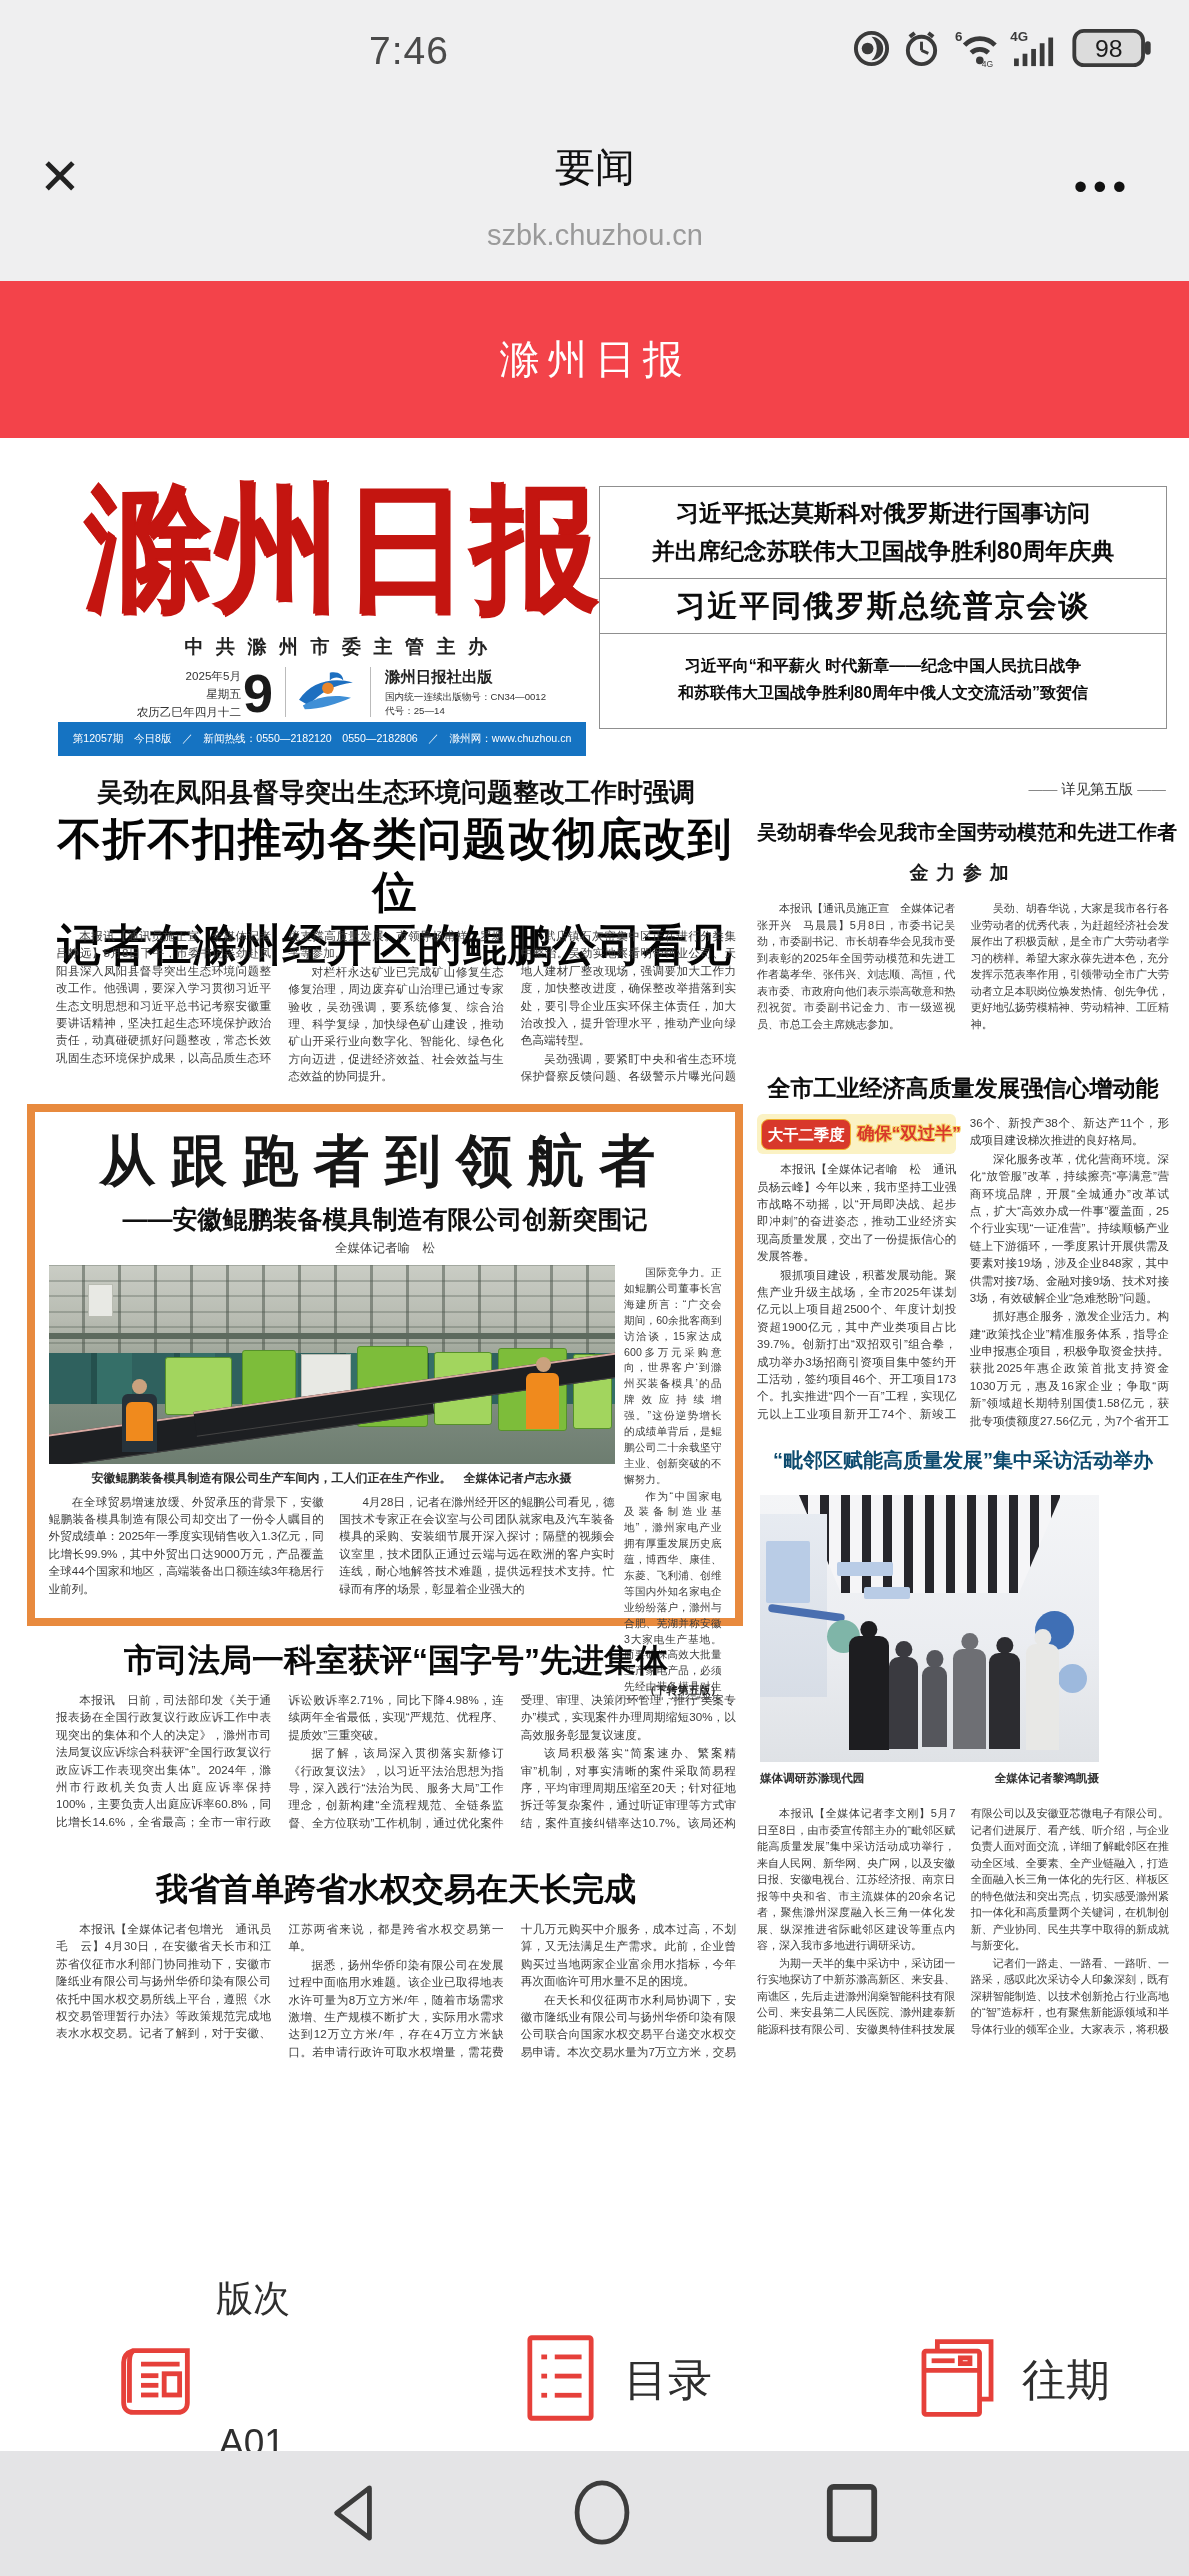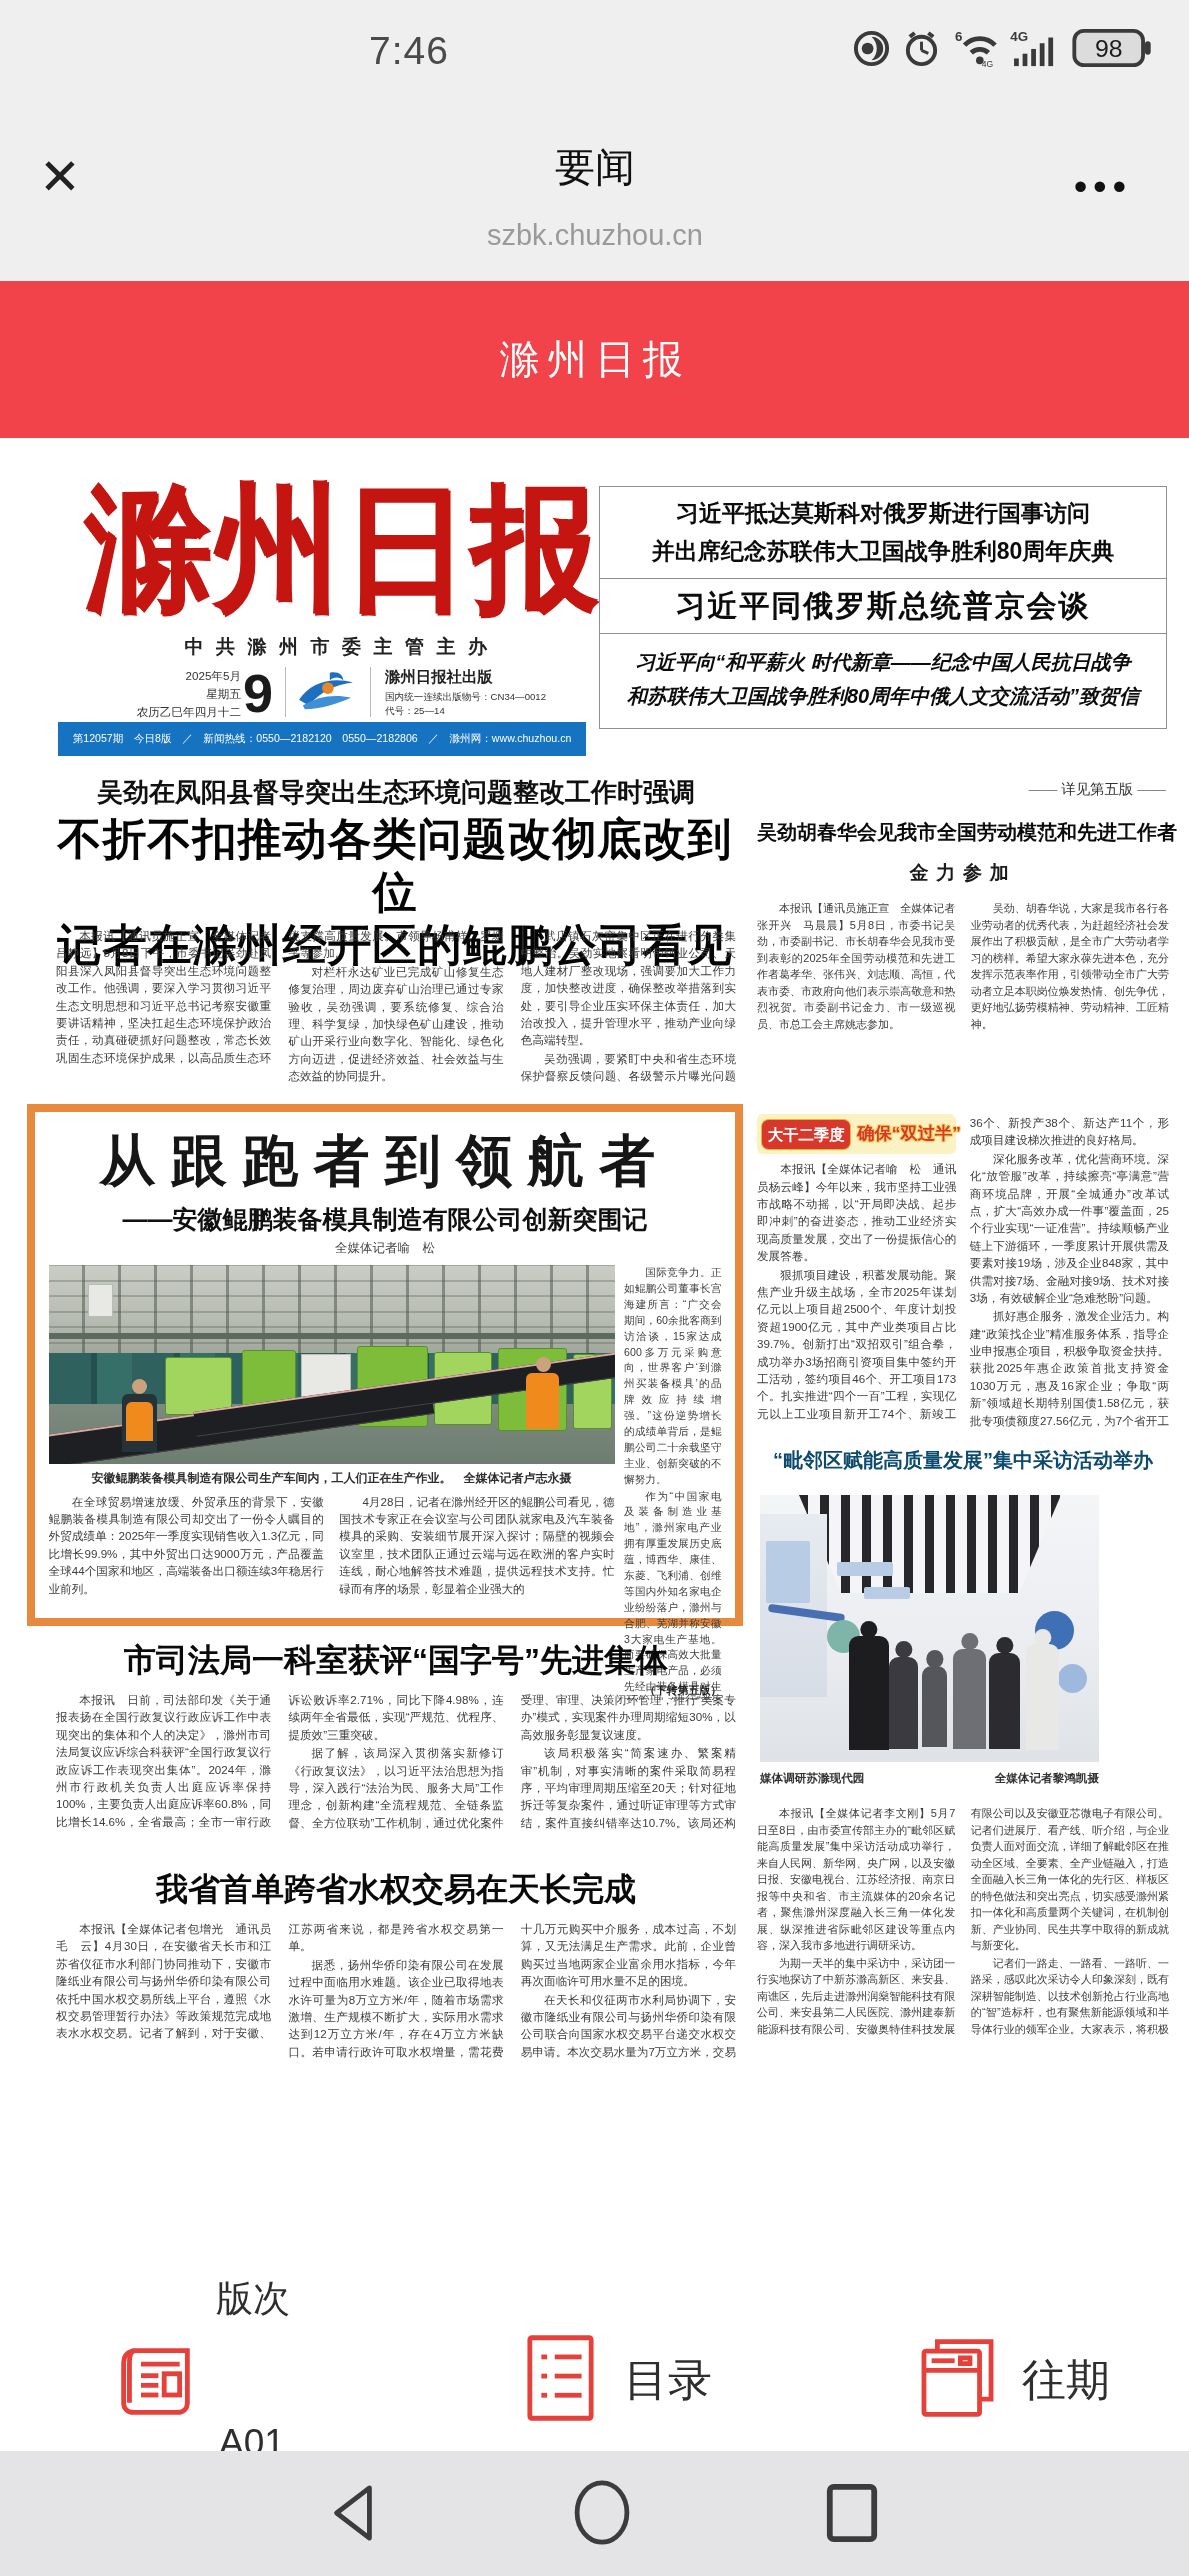--- a/index.html
+++ b/index.html
@@ -40,21 +40,21 @@
   .pub-block { position:absolute; left:385px; top:227px; font-size:9.6px; line-height:1.5; color:#333; }
   .pub-block .pub-name { font-size:15.4px; font-weight:bold; margin-bottom:1.9px; color:#222; }
 
   .info-bar { position:absolute; left:58px; top:284px; width:528px; height:34px; background:#1573c2; color:#fff;
     font-size:10.6px; display:flex; align-items:center; justify-content:center; overflow:hidden; white-space:nowrap; }
 
   .top-box { position:absolute; left:599px; top:48px; width:568px; height:243px; border:1.9px solid #8f8f8f; background:#fff; }
   .top-box .cell { display:flex; flex-direction:column; align-items:center; justify-content:center; text-align:center; }
   .cell-1 { height:92px; border-bottom:1.9px solid #8f8f8f; font-size:23px; font-weight:900; line-height:1.65; color:#0c0c0c; }
   .cell-2 { height:55px; border-bottom:1.9px solid #8f8f8f; font-size:30px; font-weight:900; letter-spacing:1.9px; color:#0c0c0c; }
-  .cell-3 { height:90px; font-size:20px; font-weight:900; line-height:1.7; color:#0c0c0c;font-style:italic; }
+  .cell-3 { height:90px; font-size:16px; font-weight:900; line-height:1.7; color:#0c0c0c; }
   .see-more { position:absolute; left:943px; top:295px; width:223px; text-align:right; font-size:14.4px; color:#333;margin-top:47px; }
   .see-more:before { content:"—— "; color:#888; } .see-more:after { content:" ——"; color:#888; }
 
   .kicker { position:absolute; left:56px; top:337px; width:680px; text-align:center; font-size:26px; font-weight:bold; color:#101010; }
   .main-headline { position:absolute; left:39px; top:375px; width:712px; text-align:center; font-size:44px; font-weight:900; line-height:1.2; color:#050505; letter-spacing:1px; }
 
   .np-body { font-size:11.6px; line-height:1.5; color:#3c3c3c; text-align:justify; overflow:hidden; filter:blur(0.4px); column-fill:auto; }
   .np-body p { text-indent:2em; margin-bottom:1px; }
 
   .main-body { position:absolute; left:56px; top:489px; width:680px; height:168px; column-count:3; column-gap:17.3px; }
@@ -243,20 +243,21 @@
         <p>吴劲强调，要紧盯中央和省生态环境保护督察反馈问题、各级警示片曝光问题和日常发现问题，从严从实改彻底、改到位。要深入排查整治群众反映强烈的“家门口”突出环境问题，以整改实际成效回应民生关切。要坚持举一反三，建立健全清单化闭环式工作机制，做到解决一个问题、完善一套制度，把“当下改”和“长久立”相结合，强化源头治理、系统治理、综合治理，持续打好蓝天、碧水、净土保卫战，加快经济社会发展全面绿色转型，厚植高质量发展的生态底色。</p>
       </div>
 
     <div class="lab-headline">吴劲胡春华会见我市全国劳动模范和先进工作者</div>
     <div class="lab-subhead">金力参加</div>
     <div class="np-body lab-body">
         <p>本报讯【通讯员施正宣　全媒体记者张开兴　马晨晨】5月8日，市委书记吴劲，市委副书记、市长胡春华会见我市受到表彰的2025年全国劳动模范和先进工作者葛孝华、张伟兴、刘志顺、高恒，代表市委、市政府向他们表示崇高敬意和热烈祝贺。市委副书记金力、市一级巡视员、市总工会主席姚志参加。</p>
         <p>吴劲、胡春华说，大家是我市各行各业劳动者的优秀代表，为赶超经济社会发展作出了积极贡献，是全市广大劳动者学习的榜样。希望大家永葆先进本色，充分发挥示范表率作用，引领带动全市广大劳动者立足本职岗位焕发热情、创先争优，更好地弘扬劳模精神、劳动精神、工匠精神。</p>
       </div>
 
+    <div class="ind-headline">全市工业经济高质量发展强信心增动能</div>
     <div class="ind-wrap np-body">
       <div class="badge">
         <span class="badge-red">大干二季度</span>
         <span class="badge-yellow">确保“双过半”</span>
       </div>
       <div>
           <p>本报讯【全媒体记者喻　松　通讯员杨云峰】今年以来，我市坚持工业强市战略不动摇，以“开局即决战、起步即冲刺”的奋进姿态，推动工业经济实现高质量发展，交出了一份提振信心的发展答卷。</p>
           <p>狠抓项目建设，积蓄发展动能。聚焦产业升级主战场，全市2025年谋划亿元以上项目超2500个、年度计划投资超1900亿元，其中产业类项目占比39.7%。创新打出“双招双引”组合拳，成功举办3场招商引资项目集中签约开工活动，签约项目46个、开工项目173个。扎实推进“四个一百”工程，实现亿元以上工业项目新开工74个、新竣工36个、新投产38个、新达产11个，形成项目建设梯次推进的良好格局。</p>
           <p>深化服务改革，优化营商环境。深化“放管服”改革，持续擦亮“亭满意”营商环境品牌，开展“全城通办”改革试点，扩大“高效办成一件事”覆盖面，25个行业实现“一证准营”。持续顺畅产业链上下游循环，一季度累计开展供需及要素对接19场，涉及企业848家，其中供需对接7场、金融对接9场、技术对接3场，有效破解企业“急难愁盼”问题。</p>
           <p>抓好惠企服务，激发企业活力。构建“政策找企业”精准服务体系，指导企业申报惠企项目，积极争取资金扶持。获批2025年惠企政策首批支持资金1030万元，惠及16家企业；争取“两新”领域超长期特别国债1.58亿元，获批专项债额度27.56亿元，为7个省开工动员项目放款4.35亿元，助力市场主体轻装上阵、稳健发展。一季度数据显示，全市新增规上工业企业199户，总数达2910户，稳居全省第二位。</p>

